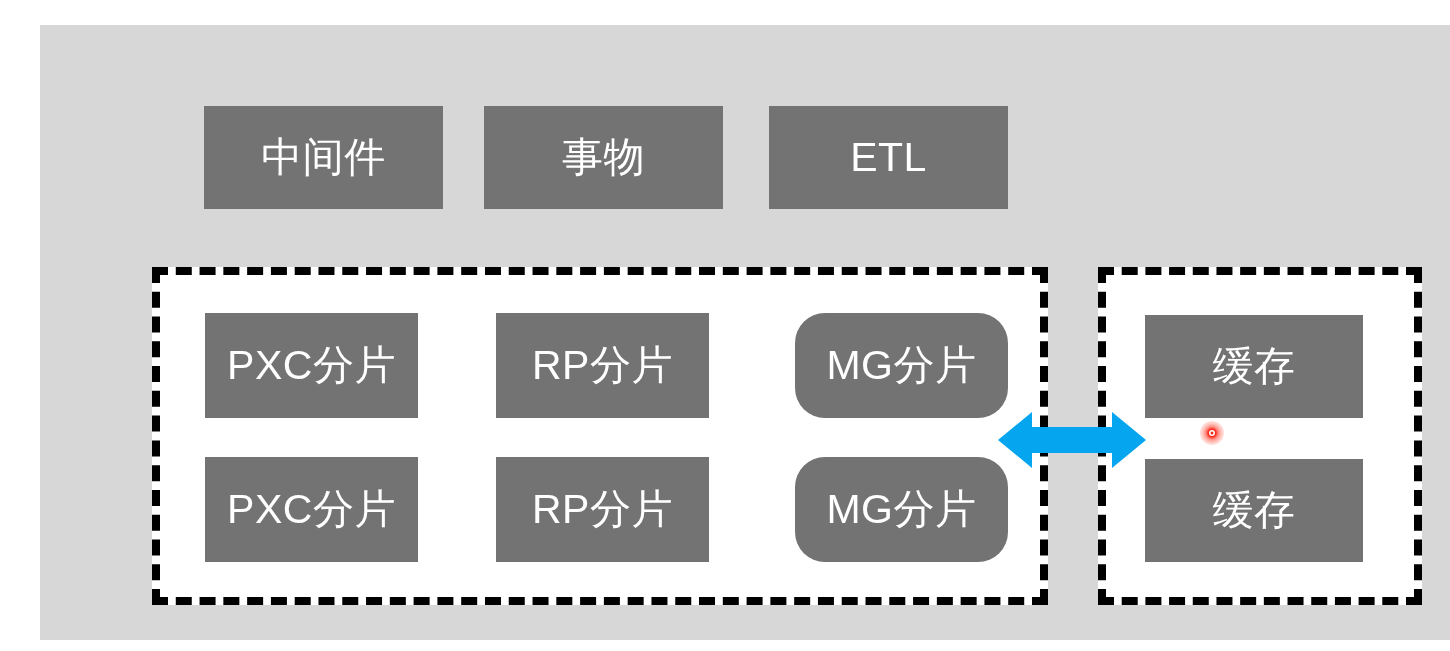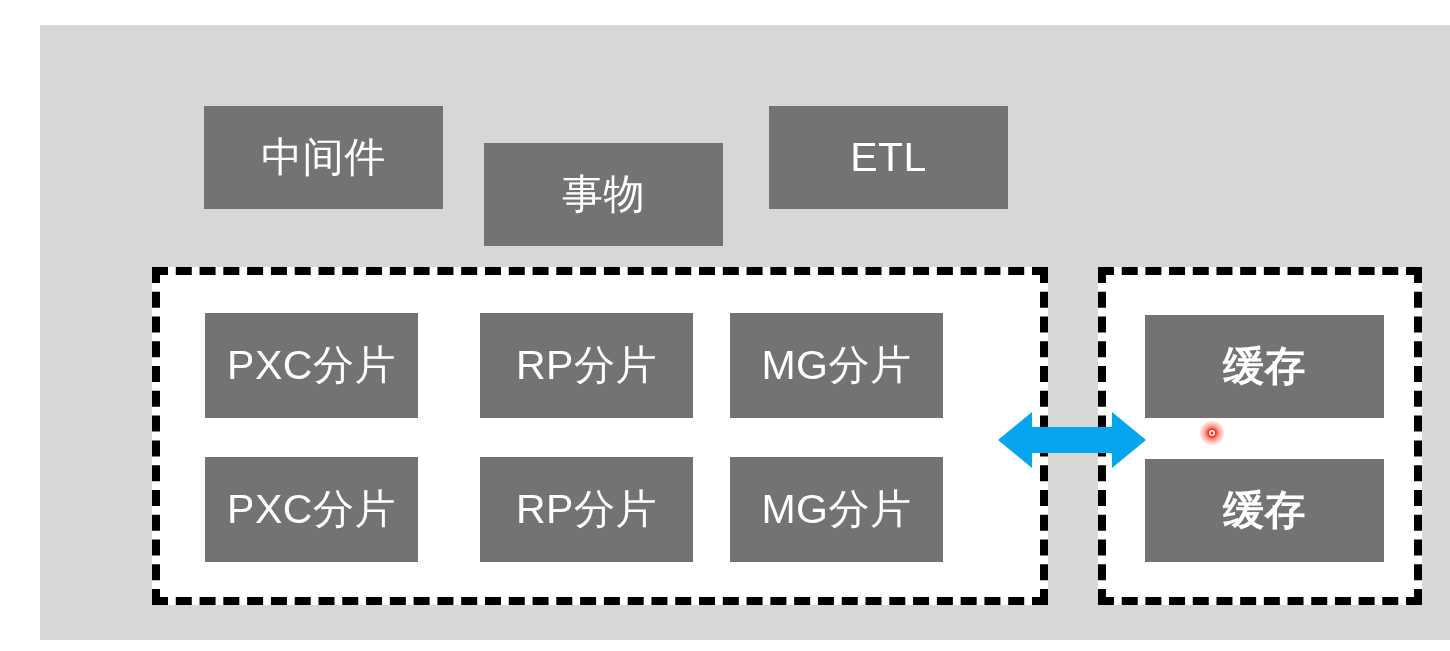--- a/index.html
+++ b/index.html
@@ -36,21 +36,21 @@
     font-weight: 400;
     line-height: 1;
     letter-spacing: 0.5px;
     white-space: nowrap;
     box-sizing: border-box;
   }
 
   
   #top-row .rbox { top: 81px; width: 239px; height: 103px; }
   #box-middleware { left: 164px; }
-  #box-transaction { left: 444px; margin-top: 37px; }
+  #box-transaction { left: 444px; }
   #box-etl        { left: 729px; }
 
   
   .dashed-panel {
     position: absolute;
     background: #ffffff;
     border: 8px dashed #000000;
     box-sizing: border-box;
   }
   #panel-shards {
@@ -64,25 +64,25 @@
     top: 242px;
     width: 324px;
     height: 338px;
   }
 
   
   .grid-box { width: 213px; height: 105px; }
   .row-1 { top: 288px; }
   .row-2 { top: 432px; }
   .col-1 { left: 165px; }
-  .col-2 { left: 440px; }
-  .col-3 { left: 690px; }
+  .col-2 { left: 456px; }
+  .col-3 { left: 755px; border-radius: 30px; }
 
   
-  .cache-box { left: 1105px; width: 239px; height: 103px; font-weight: bold; }
+  .cache-box { left: 1105px; width: 218px; height: 103px; }
   #cache-top    { top: 290px; }
   #cache-bottom { top: 434px; }
 
   
   #sync-arrow {
     position: absolute;
     left: 958px;
     top: 385px;
     width: 148px;
     height: 60px;

